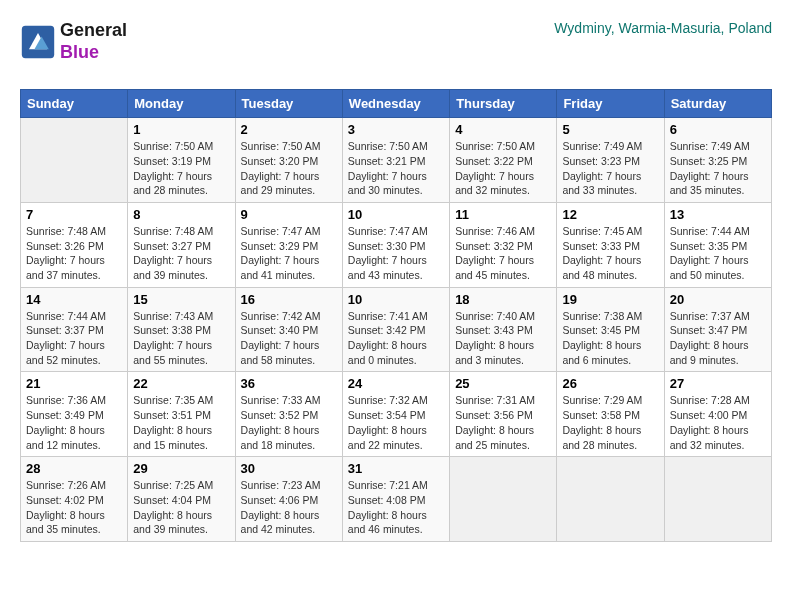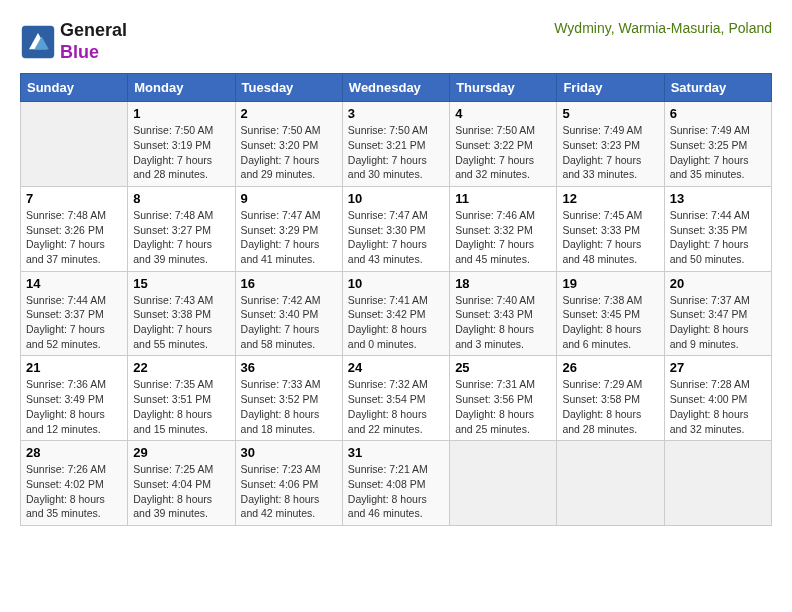--- a/index.html
+++ b/index.html
@@ -7,21 +7,21 @@
       font-family: Arial, sans-serif;
       background: #fff;
       width: 792px;
       min-height: 612px;
       padding: 20px;
     }
     .header {
       display: flex;
       justify-content: space-between;
       align-items: flex-start;
-      margin-bottom: 10px;
+      margin-bottom: 26px;
     }
     .logo {
       display: flex;
       align-items: center;
       gap: 4px;
     }
     .logo-text {
       font-size: 18px;
       font-weight: bold;
       color: #1a1a1a;
@@ -34,21 +34,21 @@
     .title-block {
       text-align: right;
     }
     .month-title {
       font-size: 32px;
       font-weight: bold;
       color: #1a1a1a;
     }
     .subtitle {
       font-size: 14px;
-      color: #4d7c0f;
+      color: #0f766e;
       text-align: right;
     }
     table {
       width: 100%;
       border-collapse: collapse;
       font-size: 11px;
       border-radius: 16px;
     }
     thead th {
       background-color: #3a6bbf;

